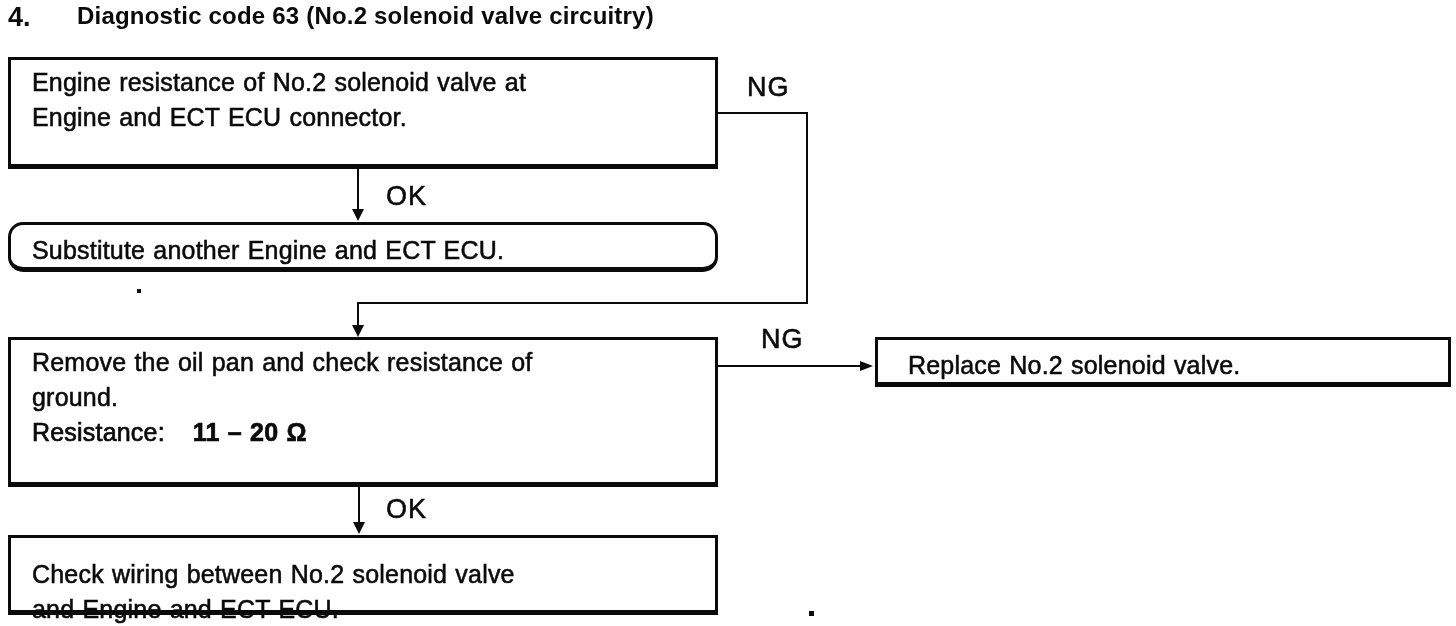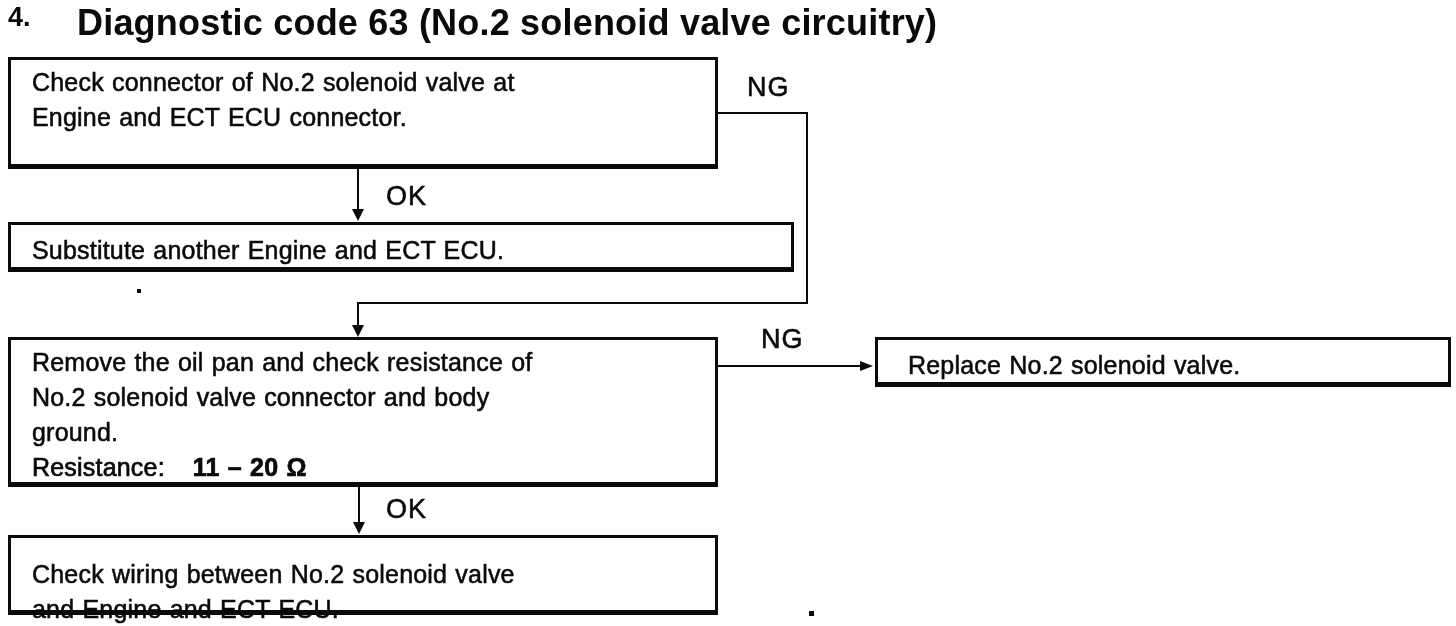--- a/index.html
+++ b/index.html
@@ -3,29 +3,29 @@
 <meta charset="utf-8">
 <style>
   html,body{margin:0;padding:0;background:#ffffff;}
   .page{
     position:relative;width:1456px;height:626px;background:#ffffff;
     font-family:"Liberation Sans",sans-serif;color:#0a0a0a;overflow:hidden;
   }
   .scan{-webkit-text-stroke:0.55px #0a0a0a;}
   
   .title-num{position:absolute;left:8px;top:2px;font-size:27px;font-weight:bold;}
-  .title-text{position:absolute;left:77px;top:2px;font-size:36px;font-weight:bold;letter-spacing:0.2px;}
+  .title-text{position:absolute;left:77px;top:2px;font-size:24px;font-weight:bold;letter-spacing:0.2px;}
   
   .fbox{
     position:absolute;box-sizing:border-box;background:#ffffff;
     border:3px solid #0a0a0a;border-bottom-width:5px;
     padding:5px 18px 0 21px;font-size:25px;line-height:35px;letter-spacing:0.2px;word-spacing:1px;
   }
   #box1{left:8px;top:57px;width:710px;height:112px;}
-  #box2{left:8px;top:222px;width:786px;height:50px;line-height:40px;}
+  #box2{left:8px;top:222px;width:710px;height:50px;line-height:40px;border-radius:15px;}
   #box3{left:8px;top:337px;width:710px;height:150px;}
   #box4{left:8px;top:535px;width:710px;height:80px;padding-top:19px;}
   #boxReplace{left:875px;top:337px;width:576px;height:50px;line-height:40px;padding-left:30px;}
   .spec-label{font-weight:normal;margin-right:28px;-webkit-text-stroke:0.7px #0a0a0a;}
   .spec-value{font-weight:bold;-webkit-text-stroke:0.7px #0a0a0a;}
   
   .hline,.vline{position:absolute;background:#0a0a0a;}
   #ok1-line{left:357px;top:169px;width:2px;height:41px;}
   #ok1-arrow{left:352px;top:209px;}
   #ng1-h1{left:718px;top:112px;width:90px;height:2px;}
@@ -60,42 +60,41 @@
 </style>
 </head>
 <body>
 
 <div class="page">
 
   <span class="title-num">4.</span>
   <span class="title-text">Diagnostic code 63 (No.2 solenoid valve circuitry)</span>
 
   <div class="fbox scan" id="box1">
-    <div>Check connector of No.2 solenoid valve at</div>
+    <div>Engine resistance of No.2 solenoid valve at</div>
     <div>Engine and ECT ECU connector.</div>
   </div>
 
   <div class="vline" id="ok1-line"></div>
   <div class="arrow-down" id="ok1-arrow"></div>
   <div class="edge-label scan" id="ok1-label">OK</div>
 
   <div class="edge-label scan" id="ng1-label">NG</div>
   <div class="hline" id="ng1-h1"></div>
   <div class="vline" id="ng1-v"></div>
   <div class="hline" id="ng1-h2"></div>
   <div class="vline" id="ng1-stub"></div>
   <div class="arrow-down" id="ng1-arrow"></div>
 
   <div class="fbox scan" id="box2">
     <div>Substitute another Engine and ECT ECU.</div>
   </div>
 
   <div class="fbox scan" id="box3">
     <div>Remove the oil pan and check resistance of</div>
-    <div>No.2 solenoid valve connector and body</div>
     <div>ground.</div>
     <div>
       <span class="spec-label">Resistance:</span><span class="spec-value">11 – 20 Ω</span>
     </div>
   </div>
 
   <div class="edge-label scan" id="ng2-label">NG</div>
   <div class="hline" id="ng2-line"></div>
   <div class="arrow-right" id="ng2-arrow"></div>
 

